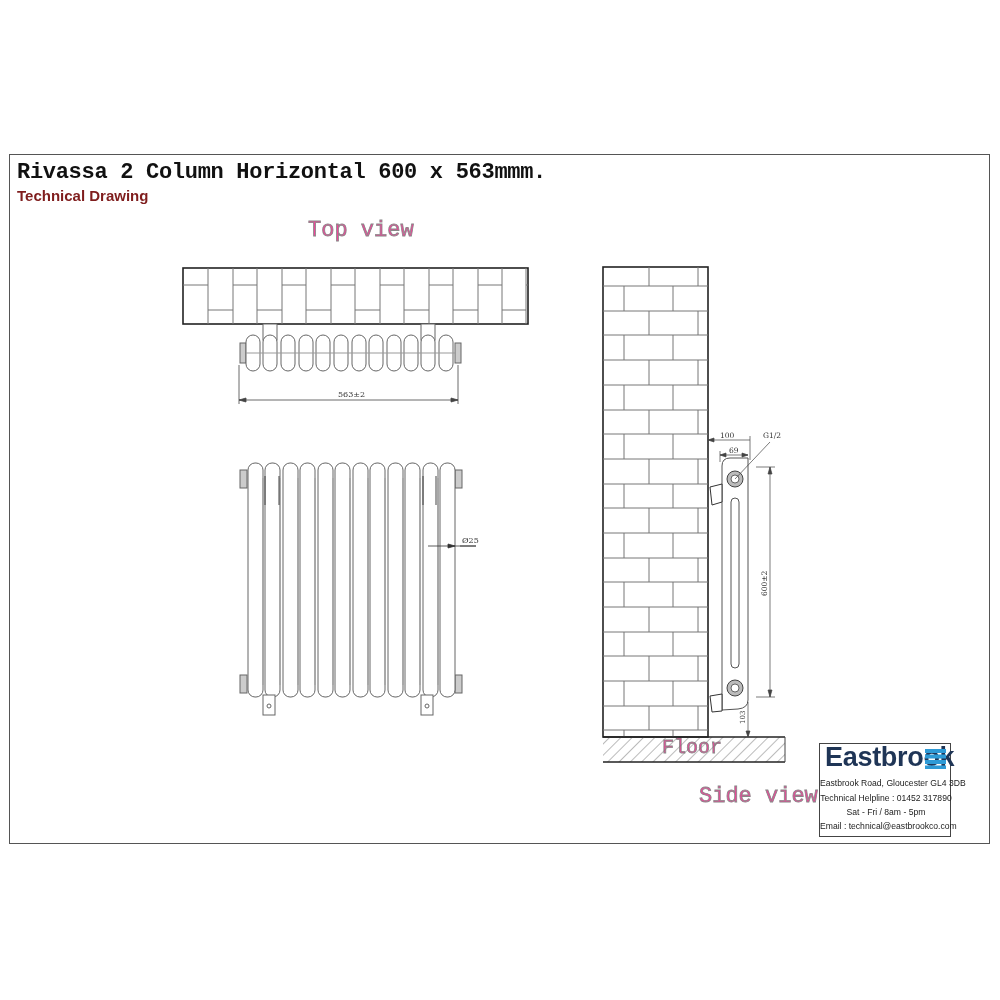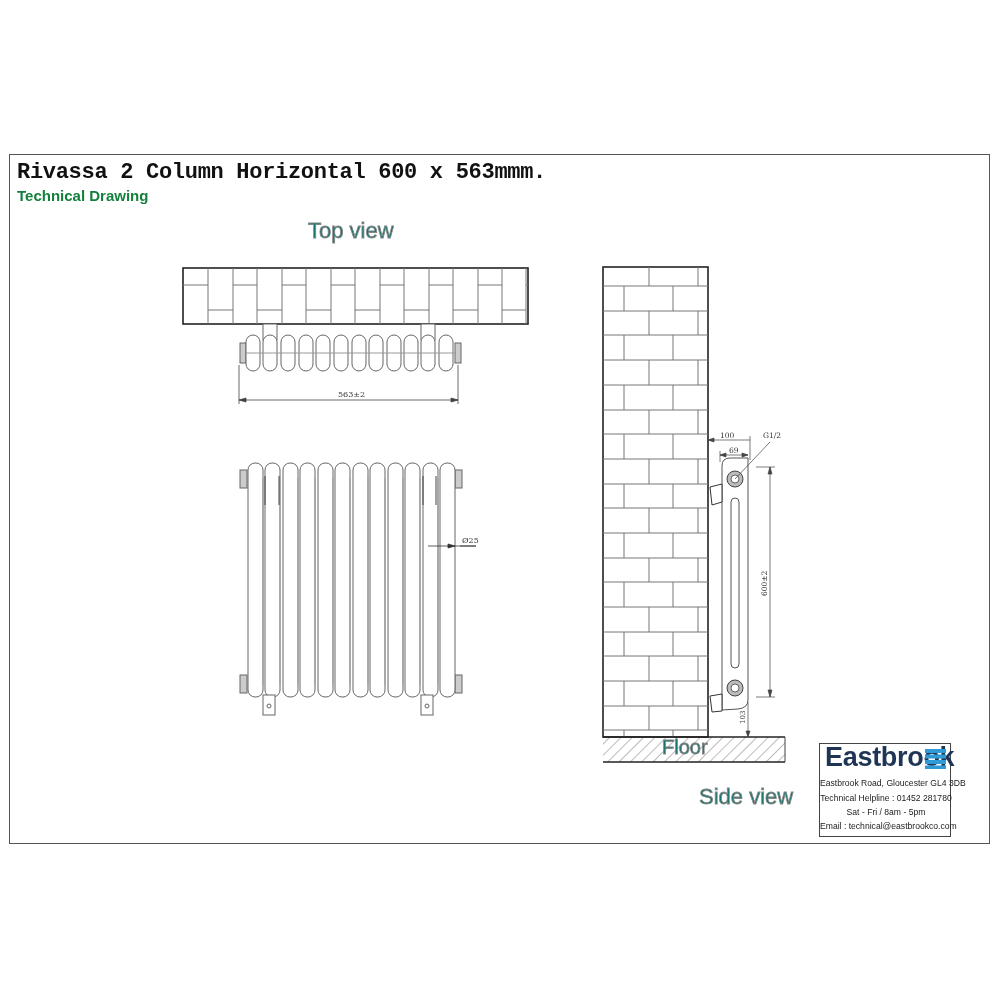--- a/index.html
+++ b/index.html
@@ -1,20 +1,20 @@
 <!DOCTYPE html>
 <html><head>
 <meta charset="utf-8">
 <style>
   html, body { margin:0; padding:0; background:#ffffff; }
   body { width:1000px; height:1000px; position:relative; overflow:hidden; font-family:"DejaVu Sans", sans-serif; }
   .frame { position:absolute; left:9px; top:154px; width:981px; height:690px; border:1.5px solid #555; box-sizing:border-box; }
   .title { position:absolute; left:17px; top:160px; font-family:Liberation Mono, monospace; font-weight:bold; font-size:22px; color:#111; letter-spacing:-0.3px; white-space:nowrap; }
-  .subtitle { position:absolute; left:17px; top:187px; font-family:"Liberation Sans", sans-serif; font-weight:bold; font-size:15px; color:#15803d; white-space:nowrap; }
-  .outline-label { position:absolute; font-family:Liberation Sans, sans-serif; font-size:22px; color:#0f766e; -webkit-text-stroke:0.8px #888; white-space:nowrap;text-align:right; }
+  .subtitle { position:absolute; left:17px; top:187px; font-family:"Liberation Sans", sans-serif; font-weight:bold; font-size:15px; color:#7f1d1d; white-space:nowrap; }
+  .outline-label { position:absolute; font-family:Liberation Mono, monospace; font-size:22px; color:#ec4899; -webkit-text-stroke:0.8px #888; white-space:nowrap;text-align:right; }
   svg.drawing { position:absolute; left:0; top:0; }
   .logo-box { position:absolute; left:819px; top:743px; width:132px; height:94px; border:1.5px solid #444; box-sizing:border-box; background:#fff; }
   .logo-name { position:absolute; left:5px; top:-2px; font-family:"Liberation Sans", sans-serif; font-weight:bold; font-size:27px; color:#1f3556; letter-spacing:-0.3px; white-space:nowrap; }
   .logo-waves { position:absolute; right:4px; top:5px; width:21px; height:20px; }
   .logo-line { position:absolute; left:0; width:132px; text-align:center; font-family:"Liberation Sans", sans-serif; font-size:8.6px; color:#222; white-space:nowrap; }
 </style>
 </head>
 <body>
 
 <div class="frame"></div>
@@ -257,16 +257,16 @@
 
 <div class="logo-box">
   <div class="logo-name">Eastbrook</div>
   <svg class="logo-waves" viewBox="0 0 21 20">
     <rect x="0" y="0" width="21" height="4" fill="#2e9ad6"></rect>
     <rect x="0" y="5.5" width="21" height="4" fill="#2e9ad6"></rect>
     <rect x="0" y="11" width="21" height="4" fill="#2e9ad6"></rect>
     <rect x="0" y="16.5" width="21" height="3.5" fill="#2e9ad6"></rect>
   </svg>
   <div class="logo-line" style="top:34px;">Eastbrook Road, Gloucester GL4 3DB</div>
-  <div class="logo-line" style="top:49px;">Technical Helpline : 01452 281780</div>
+  <div class="logo-line" style="top:49px;">Technical Helpline : 01452 317890</div>
   <div class="logo-line" style="top:63px;">Sat - Fri / 8am - 5pm</div>
   <div class="logo-line" style="top:77px;">Email : technical@eastbrookco.com</div>
 </div>
 
 </body></html>

